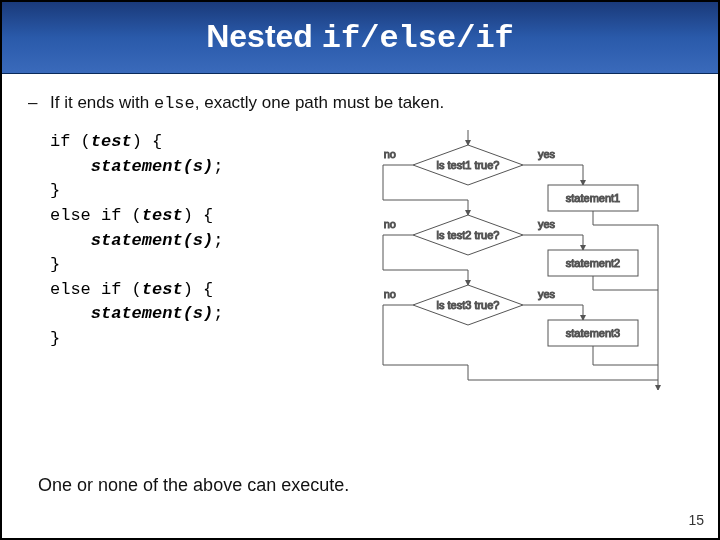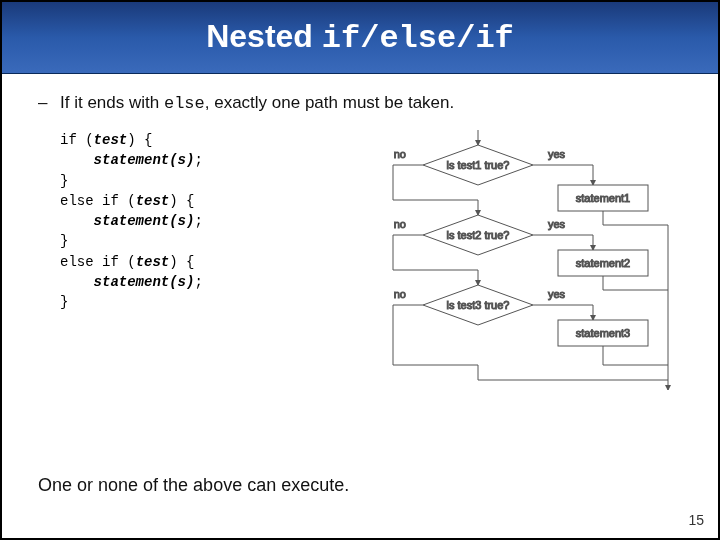--- a/index.html
+++ b/index.html
@@ -14,21 +14,21 @@
     align-items: center;
     justify-content: center;
   }
   .title {
     color: #fff;
     font-size: 32px;
     font-weight: bold;
   }
   .title .mono { font-family: "Courier New", monospace; margin-top: 8px; }
   .body {
-    padding: 18px 36px 0 36px;
+    padding: 18px 36px 0 26px;
   }
   .bullet {
     font-size: 17px;
     color: #111;
     margin-bottom: 4px;
     padding-left: 22px;
     position: relative;
     line-height: 1.35;
   }
   .bullet::before {
@@ -41,21 +41,21 @@
   .content-row {
     display: flex;
     margin-top: 14px;
   }
   .code-col {
     flex: 0 0 310px;
     padding-left: 22px;
   }
   .code {
     font-family: "Courier New", monospace;
-    font-size: 14px;
+    font-size: 17px;
     line-height: 1.45;
     white-space: pre;
     color: #000;
   }
   .code .bold { font-weight: bold; font-style: italic; }
   .diagram-col {
     flex: 1;
     position: relative;
   }
   .diagram-col svg { position: absolute; left: 0; top: 0; }

